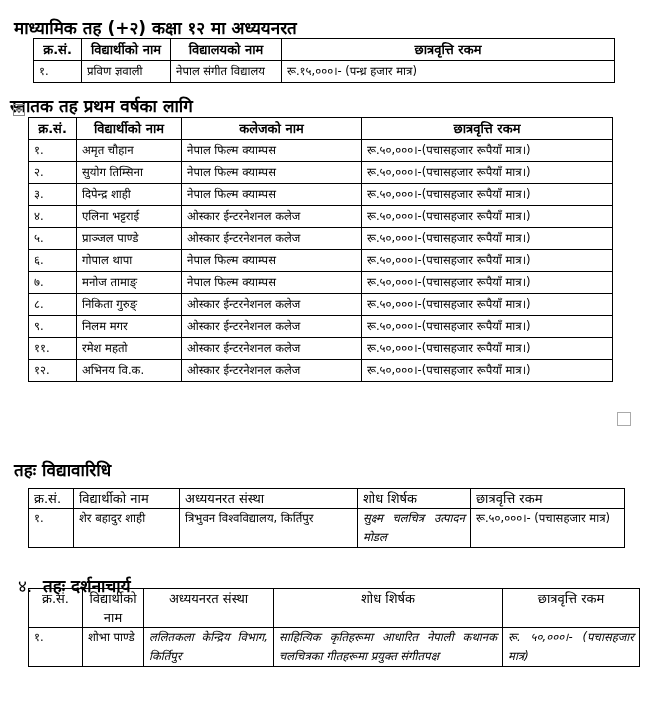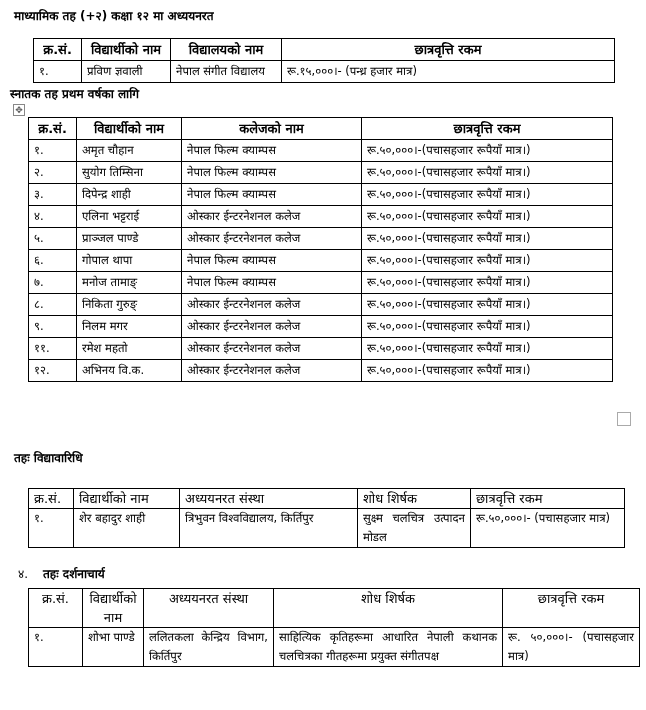--- a/index.html
+++ b/index.html
@@ -1,27 +1,27 @@
 <!DOCTYPE html>
 <html><head>
 <meta charset="utf-8">
 <style>
   html, body { margin: 0; padding: 0; background: #ffffff; }
   body { width: 646px; height: 710px; position: relative; overflow: hidden;
          font-family: "DejaVu Sans", "Liberation Sans", sans-serif; color: #000; }
   .abs { position: absolute; }
-  .heading { font-weight: bold; font-size: 12px; line-height: 16px; white-space: nowrap; }
+  .heading { font-weight: bold; font-size: 17px; line-height: 16px; white-space: nowrap; margin-top: 12px; }
   table { border-collapse: collapse; position: absolute; table-layout: fixed; }
   td, th { border: 1px solid #000; font-size: 11.5px; padding: 0 5px; white-space: nowrap; overflow: hidden; vertical-align: top; }
   th { font-weight: bold; font-size: 13px; text-align: center; }
   .t1 th, .t1 td, .t2 th, .t2 td { height: 21px; line-height: 21px; vertical-align: middle; }
   .t3 th, .t3 td, .t4 th, .t4 td { font-weight: normal; line-height: 19px; }
   .t3 th { text-align: left; }
   .wrap { white-space: normal; }
-  .justify { text-align: justify; text-align-last: auto; }
+  .justify { text-align: justify; text-align-last: auto; font-style: italic; }
   .move-handle { left: 13px; top: 104px; width: 10px; height: 10px; border: 1px solid #888; font-size: 9px; line-height: 10px; text-align: center; color: #555; }
   .resize-handle { left: 617px; top: 412px; width: 12px; height: 12px; border: 1px solid #aaa; }
 </style>
 </head>
 <body>
 
 <div class="abs heading" style="left:14px; top:8px;">माध्यामिक तह (+२)  कक्षा १२ मा अध्ययनरत</div>
 
 <table class="t1" style="left:33px; top:38px; width:582px;">
   <colgroup>

